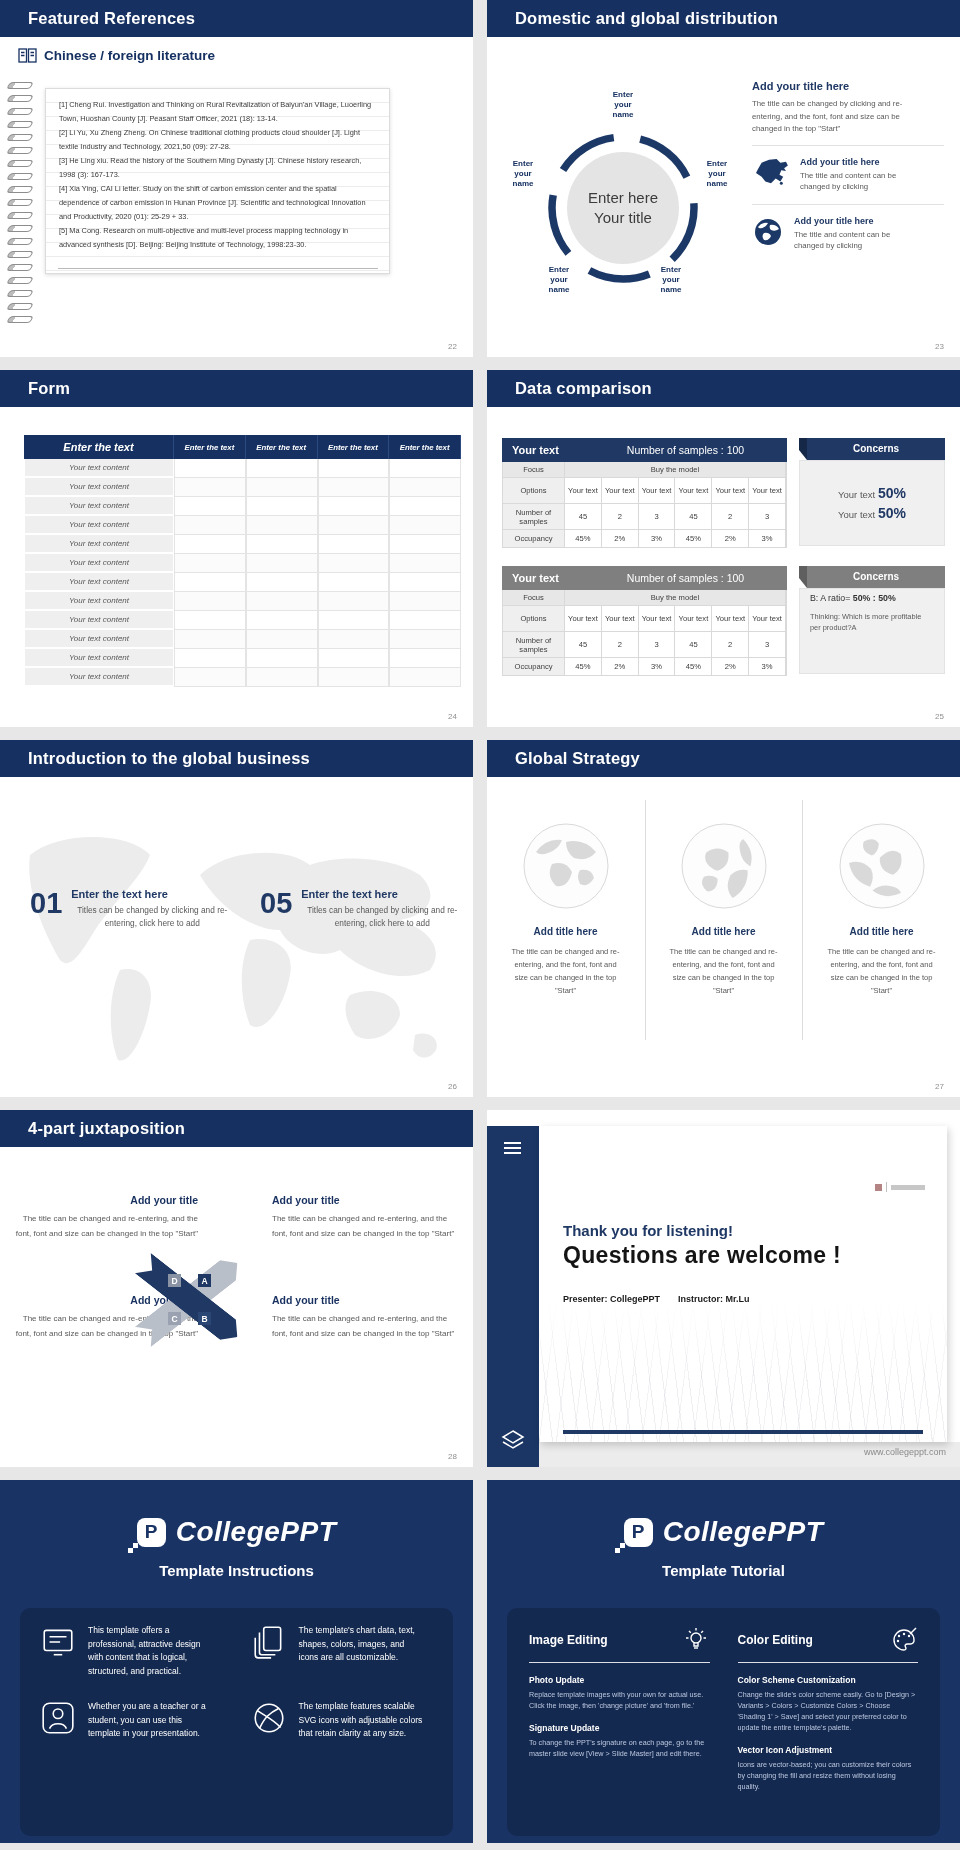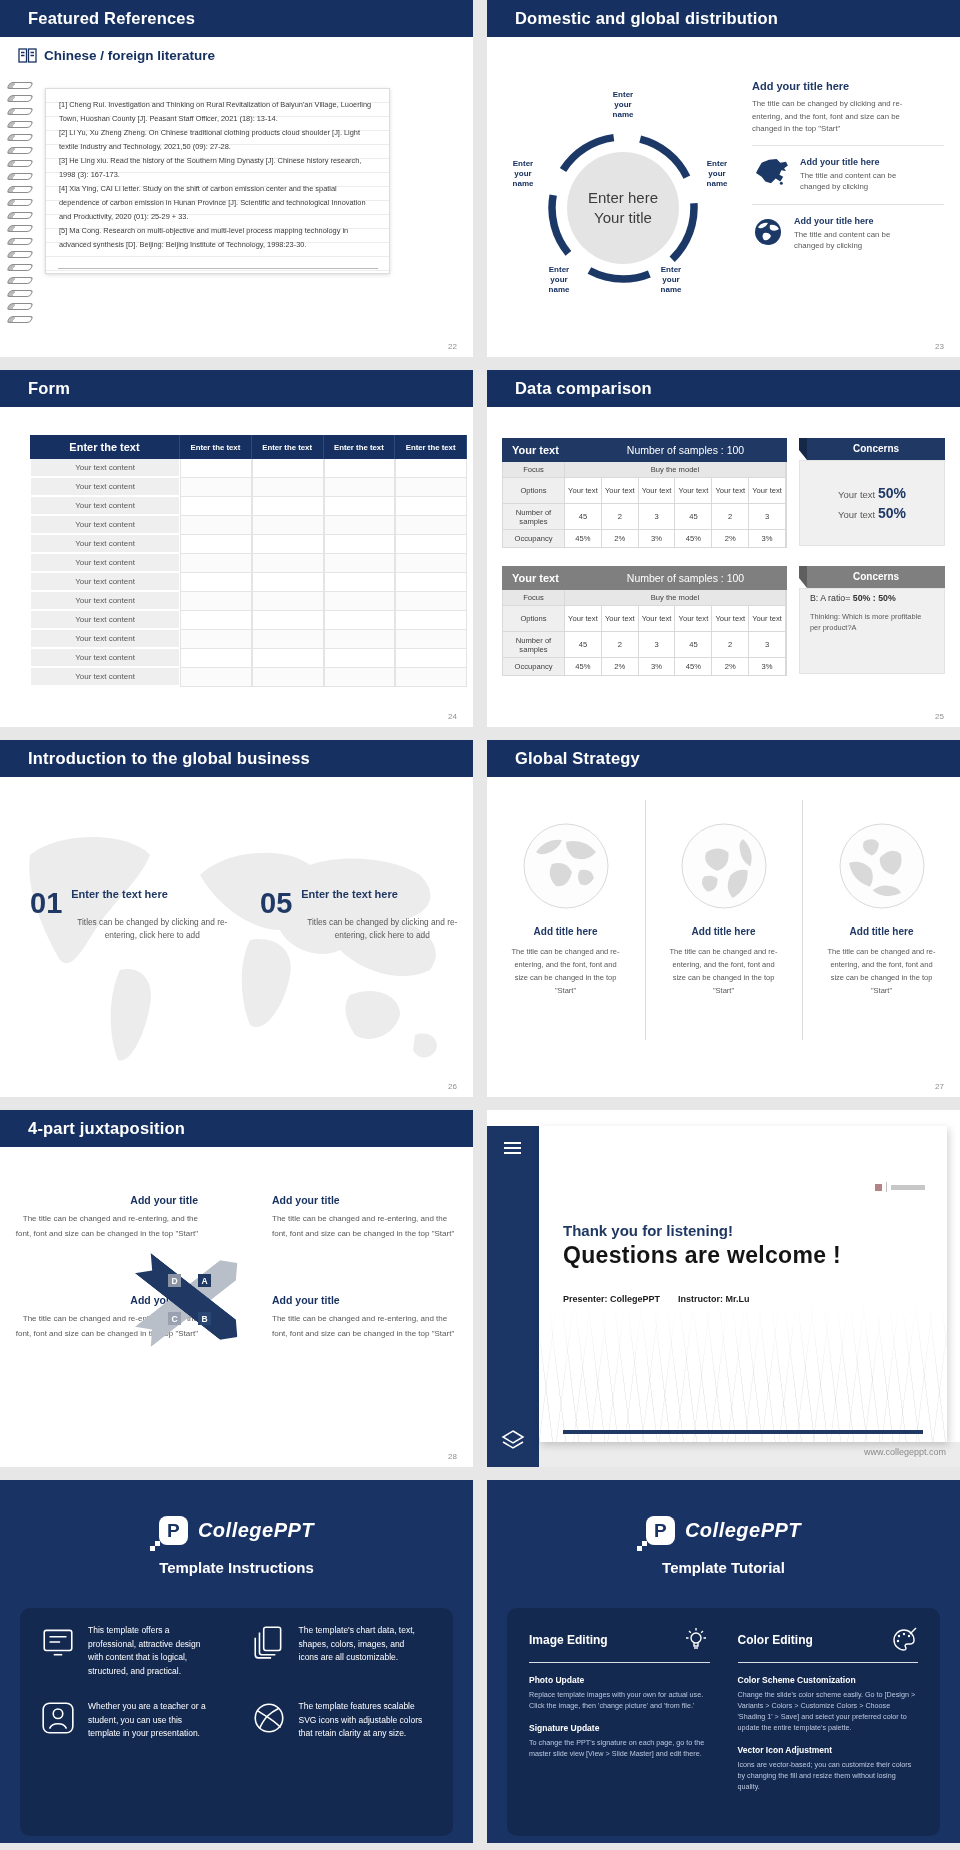--- a/index.html
+++ b/index.html
@@ -25,21 +25,21 @@
   .node { position:absolute; width:64px; text-align:center; color:#163161; font-weight:bold; font-size:8px; line-height:10px; white-space:pre-line; }
   .rightcol { position:absolute; left:265px; top:80px; width:192px; }
   .rc-title { color:#1f3864; font-weight:bold; font-size:11px; margin-bottom:6px; }
   .rc-body { color:#595959; font-size:7.8px; line-height:12.5px; width:170px; }
   .rc-div { height:1px; background:#e2e2e2; margin:9px 0; }
   .rc-item { display:flex; gap:10px; align-items:flex-start; padding:2px 0; }
   .rc-item .it { color:#1f3864; font-weight:bold; font-size:9px; margin-bottom:3px; }
   .rc-item .ib { color:#595959; font-size:7.8px; line-height:11.5px; width:118px; }
 
   
-  .ftable { position:absolute; left:30px; top:65px; width:437px; font-size:8px; }
+  .ftable { position:absolute; left:24px; top:65px; width:437px; font-size:8px;font-style:italic; }
   .frow { display:flex; }
   .fh { background:#163161; color:#fff; font-weight:bold; display:flex; align-items:center; justify-content:center; height:24px; border-right:1px solid #2a4a80; }
   .fh.main { width:150px; font-size:11px; }
   .fh.sub { width:71.75px; font-size:7.8px; }
   .fc { height:19px; border:1px solid #e4e4e4; border-top:none; display:flex; align-items:center; justify-content:center; }
   .fc.lbl { width:150px; background:#efefef; color:#595959; border-color:#ffffff; border-bottom:2px solid #fff; }
   .fc.emp { width:71.75px; background:#fff; }
   .frow:nth-child(odd) .fc.emp { background:#fbfbfb; }
 
   
@@ -64,21 +64,21 @@
   .co-line { font-size:9.5px; color:#595959; }
   .co-line b { color:#1f3864; font-size:14px; }
   .co-b { padding:4px 10px; }
   .co-ratio { font-size:8.8px; color:#333; margin-bottom:8px; }
   .co-think { font-size:7.4px; color:#595959; line-height:11px; }
 
   
   .worldmap { position:absolute; left:0; top:80px; opacity:.85; }
   .gitem { position:absolute; display:flex; gap:9px; }
   .gnum { color:#1f3864; font-weight:bold; font-size:29px; line-height:30px; }
-  .gtit { color:#1f3864; font-weight:bold; font-size:11px; margin-bottom:16px; }
+  .gtit { color:#1f3864; font-weight:bold; font-size:11px; margin-bottom:4px; }
   .gbod { color:#595959; font-size:8.3px; line-height:13px; width:162px; text-align:center; }
 
   
   .gs-col { position:absolute; width:157px; text-align:center; top:37px; height:320px; }
   .gs-div { position:absolute; top:60px; width:1px; height:240px; background:#dcdcdc; }
   .gs-globe { margin:45px auto 0 auto; }
   .gs-t { color:#1f3864; font-weight:bold; font-size:10px; margin-top:12px; }
   .gs-b { color:#595959; font-size:7.5px; line-height:13px; width:108px; margin:8px auto 0 auto; }
 
   
@@ -112,21 +112,21 @@
   .partner { position:absolute; right:22px; top:56px; display:flex; align-items:center; gap:4px; opacity:.75; }
   .partner .pm { width:7px; height:7px; background:#9c5a5a; }
   .partner .pd { width:1px; height:10px; background:#aaa; }
   .partner .pt { width:34px; height:5px; background:#b5b5b5; }
 
   
   .panel { height:363px; background:#1a3365; color:#fff; }
   .brandrow { display:flex; align-items:center; justify-content:center; gap:10px; padding-top:36px; }
   .mark { width:29px; height:29px; background:#fff; border-radius:8px; color:#1a3365; font-weight:bold; font-size:19px; display:flex; align-items:center; justify-content:center; position:relative; }
   .mark::after { content:""; position:absolute; left:-4px; bottom:-1px; width:5px; height:5px; background:#fff; box-shadow:-5px 5px 0 #fff; }
-  .brandname { font-size:20px; font-weight:bold; font-style:italic; letter-spacing:.5px; }
+  .brandname { font-size:28px; font-weight:bold; font-style:italic; letter-spacing:.5px; }
   .paneltitle { text-align:center; font-weight:bold; font-size:15px; margin-top:14px; }
   .panelcard { position:absolute; left:20px; top:128px; width:433px; height:228px; background:#142950; border-radius:10px; padding:16px 6px; }
   .ins-grid { display:grid; grid-template-columns:1fr 1fr; row-gap:22px; }
   .ins-item { display:flex; gap:12px; padding:0 14px; align-items:flex-start; }
   .ins-text { font-size:8.5px; line-height:13.5px; width:128px; color:#fff; }
   .tut-cols { display:flex; }
   .tut-col { width:50%; padding:4px 14px; }
   .tut-head { display:flex; align-items:center; justify-content:space-between; border-bottom:1px solid rgba(255,255,255,.85); padding-bottom:8px;text-align:right; }
   .tut-head .h { font-weight:bold; font-size:12px; }
   .tut-sect-t { font-weight:bold; font-size:8.5px; margin-top:12px; color:#fff; }

